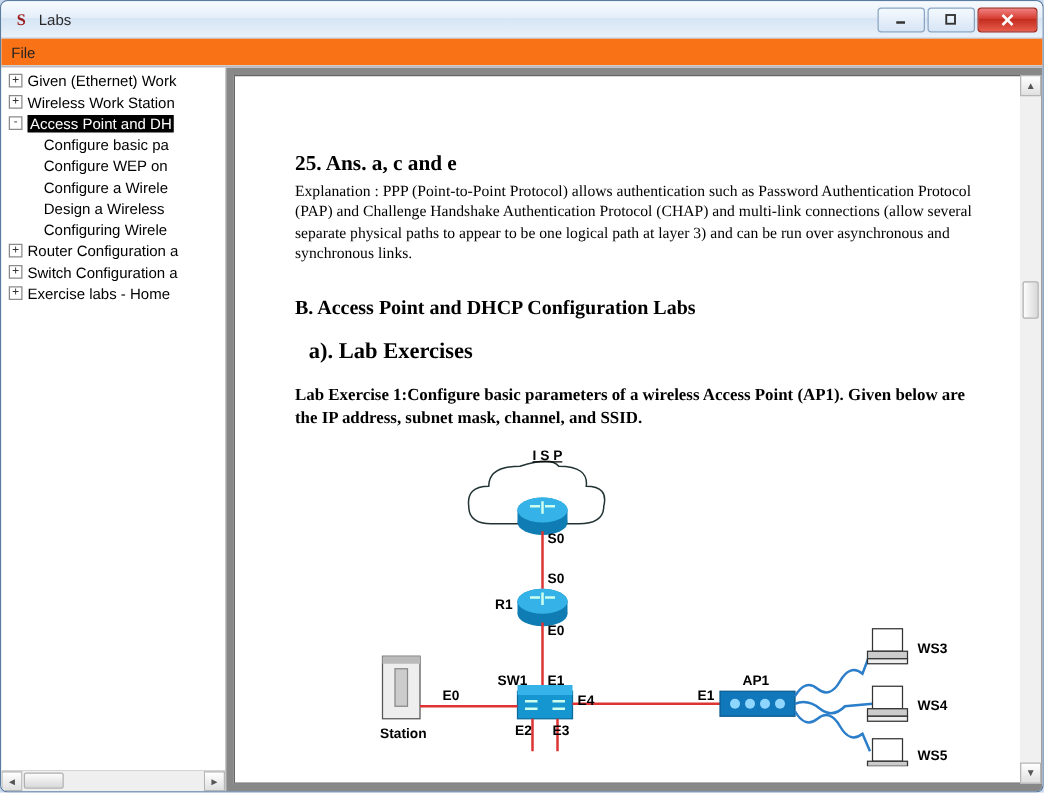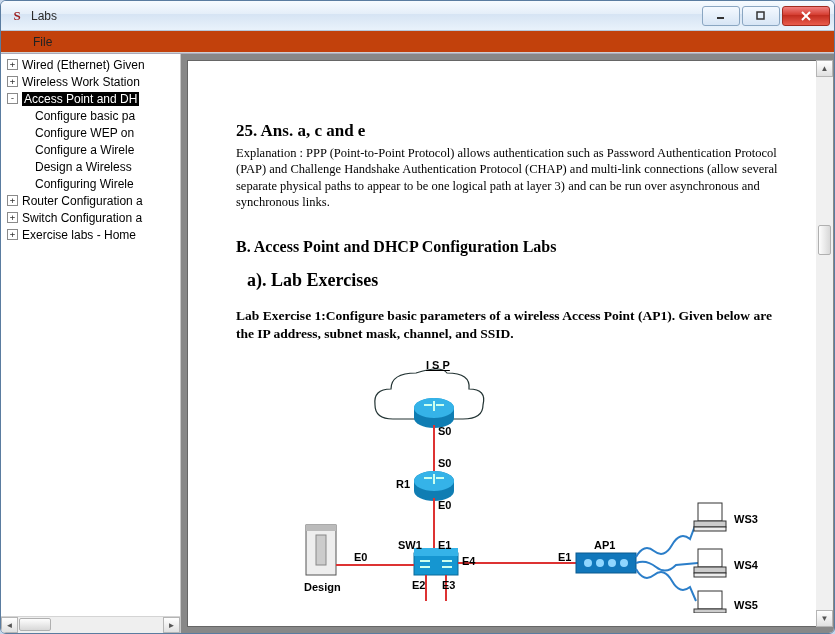--- a/index.html
+++ b/index.html
@@ -47,24 +47,24 @@
     margin-left: 2px;
     display:flex; align-items:center; justify-content:center;
     font-size:11px; color:#3a3a3a;
   }
   .win-btn.close {
     background: linear-gradient(#f08080,#d43b2e 45%,#c22c1f 46%,#e95c4c);
     border-color:#a12b1f; color:#fff; width:48px;
   }
   .menubar {
     height: 22px;
-    background: #c2410c;
+    background: #f97316;
     border-bottom: 1px solid #d0d0d0;
     display:flex; align-items:center;
-    padding-left: 24px;
+    padding-left: 0;
   }
   .menu-item { padding: 2px 8px; color:#222; }
   .client {
     flex:1;
     display:flex;
     border-top:1px solid #aab;
     overflow:hidden;
   }
   .tree-pane {
     width: 180px;
@@ -190,21 +190,21 @@
   <div class="menubar">
     <div class="menu-item">File</div>
   </div>
 
   <div class="client">
 
     <div class="tree-pane">
       <div class="tree-body" id="tree-body">
           <div class="tree-item">
             <span class="exp">+</span>
-            <span class="label">Wired (Ethernet) Given</span>
+            <span class="label">Given (Ethernet) Work</span>
           </div>
           <div class="tree-item">
             <span class="exp">+</span>
             <span class="label">Wireless Work Station</span>
           </div>
           <div class="tree-item selected">
             <span class="exp">-</span>
             <span class="label">Access Point and DH</span>
           </div>
           <div class="tree-item indent">
@@ -330,21 +330,21 @@
           <span class="dlabel" style="left:190px; top:6px;text-decoration:underline;">I S P</span>
           <span class="dlabel" style="left:202px; top:72px;">S0</span>
           <span class="dlabel" style="left:202px; top:104px;">S0</span>
           <span class="dlabel" style="left:160px; top:125px;">R1</span>
           <span class="dlabel" style="left:202px; top:146px;">E0</span>
           <span class="dlabel" style="left:162px; top:186px;">SW1</span>
           <span class="dlabel" style="left:202px; top:186px;">E1</span>
           <span class="dlabel" style="left:226px; top:202px;">E4</span>
           <span class="dlabel" style="left:322px; top:198px;">E1</span>
           <span class="dlabel" style="left:358px; top:186px;">AP1</span>
-          <span class="dlabel" style="left:68px; top:228px;">Design</span>
+          <span class="dlabel" style="left:68px; top:228px;">Station</span>
           <span class="dlabel" style="left:118px; top:198px;">E0</span>
           <span class="dlabel" style="left:176px; top:226px;">E2</span>
           <span class="dlabel" style="left:206px; top:226px;">E3</span>
           <span class="dlabel" style="left:498px; top:160px;">WS3</span>
           <span class="dlabel" style="left:498px; top:206px;">WS4</span>
           <span class="dlabel" style="left:498px; top:246px;">WS5</span>
         </div>
       </div>
 
       <div class="vscroll">

